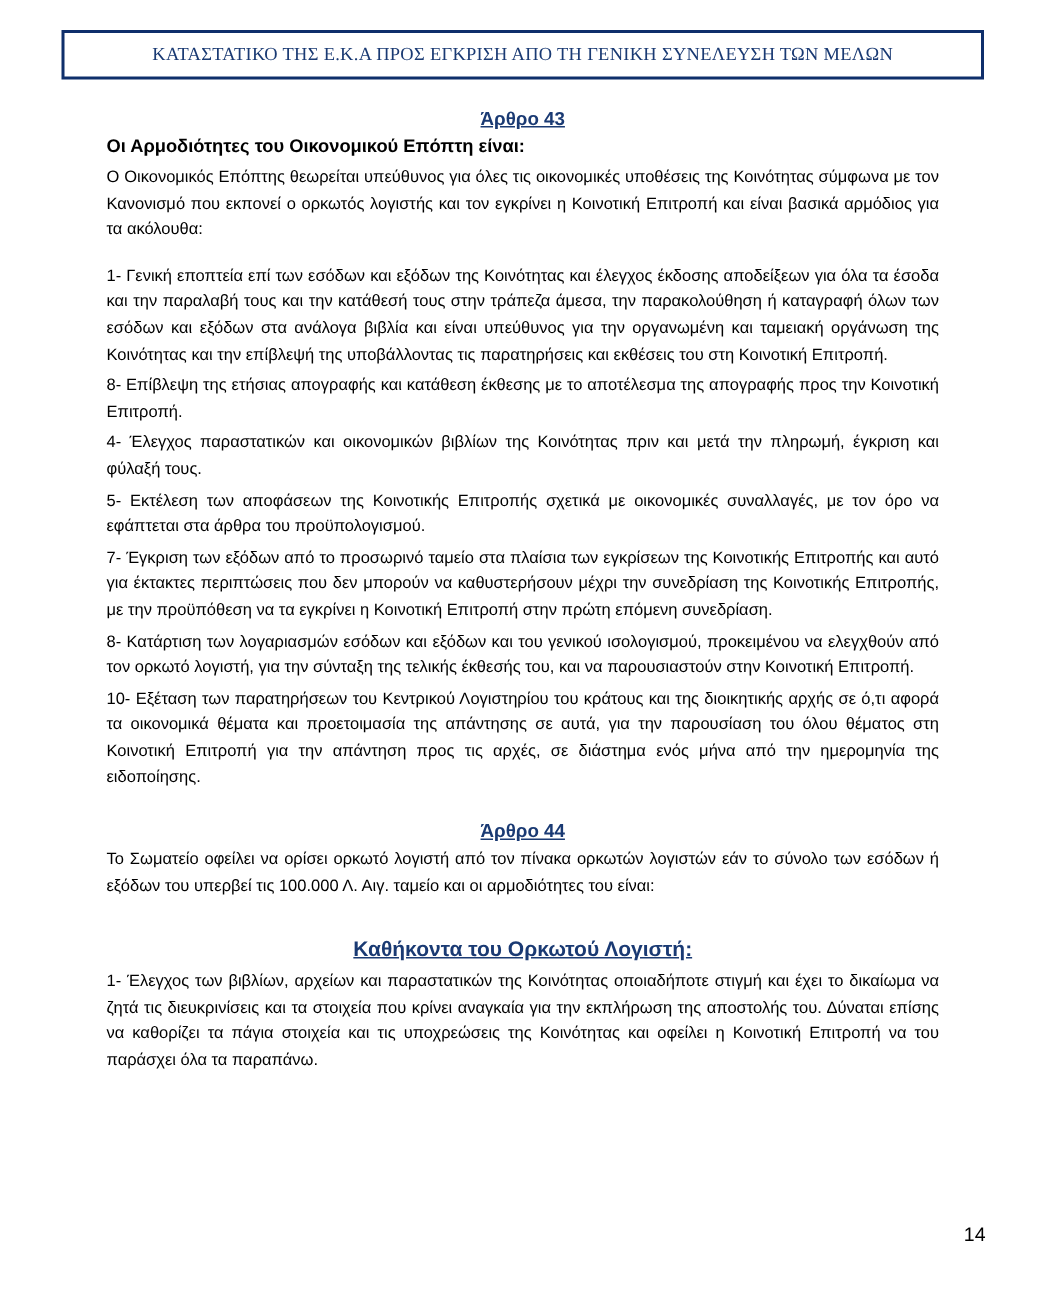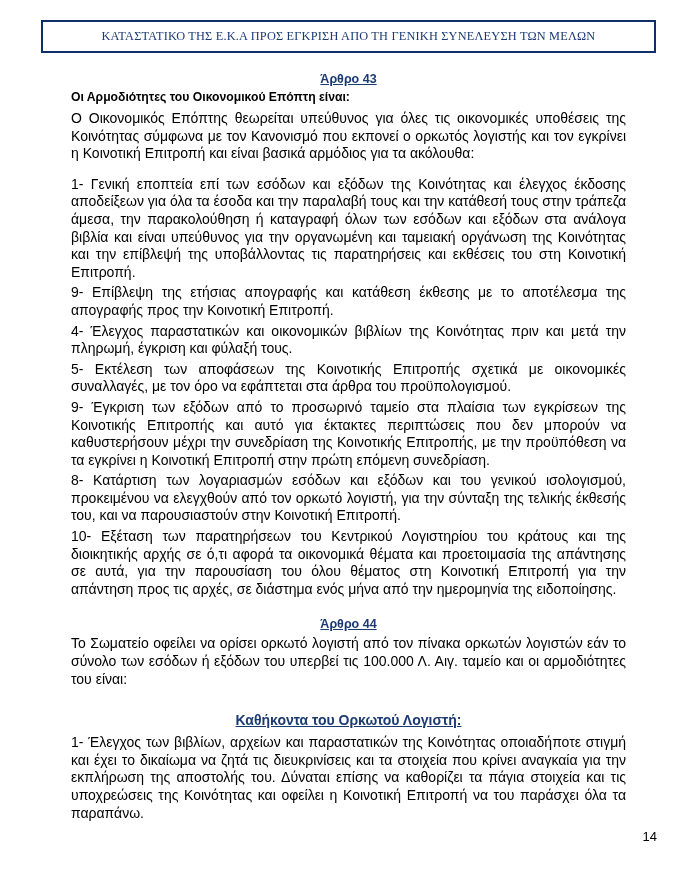--- a/index.html
+++ b/index.html
@@ -66,40 +66,40 @@
   }
   .sub-title-blue {
     text-align: center;
     font-size: 14px;
     font-weight: bold;
     color: #1a3a73;
     text-decoration: underline;
     margin: 0 0 6px 0;
   }
   p.para {
-    font-size: 14px;
+    font-size: 11px;
     line-height: 17.6px;
     text-align: justify;
     margin: 0 0 3px 0;
     color: #000;
     font-family: "Liberation Sans", sans-serif;
   }
   p.gap-after {
     margin-bottom: 13px;
   }
   .spacer-lg {
     height: 16px;
   }
   .spacer-md {
     height: 11px;
   }
   .page-number {
     position: absolute;
     right: 40px;
-    bottom: 26px;
+    bottom: 40px;
     font-size: 13px;
     color: #000;
   }
 </style>
 </head>
 <body>
 
 <div class="page">
 
   <div class="header-bar">
@@ -107,24 +107,24 @@
   </div>
 
   <div class="content">
 
     <div class="art-title">Άρθρο 43</div>
     <div class="sub-title">Οι Αρμοδιότητες του Οικονομικού Επόπτη είναι:</div>
 
     <p class="para gap-after">Ο Οικονομικός Επόπτης θεωρείται υπεύθυνος για όλες τις οικονομικές υποθέσεις της Κοινότητας σύμφωνα με τον Κανονισμό που εκπονεί ο ορκωτός λογιστής και τον εγκρίνει η  Κοινοτική Επιτροπή και είναι βασικά αρμόδιος για τα ακόλουθα:</p>
 
     <p class="para">1- Γενική εποπτεία επί των εσόδων και εξόδων της Κοινότητας και έλεγχος έκδοσης αποδείξεων για όλα τα έσοδα και την παραλαβή τους και την κατάθεσή τους στην τράπεζα άμεσα, την παρακολούθηση ή καταγραφή όλων των εσόδων και εξόδων στα ανάλογα βιβλία και είναι υπεύθυνος για την οργανωμένη και ταμειακή οργάνωση της Κοινότητας και την επίβλεψή της υποβάλλοντας τις παρατηρήσεις και εκθέσεις του στη Κοινοτική Επιτροπή.</p>
-    <p class="para">9- Επίβλεψη της ετήσιας απογραφής και κατάθεση έκθεσης με το αποτέλεσμα της απογραφής προς την Κοινοτική Επιτροπή.</p>
+    <p class="para">8- Επίβλεψη της ετήσιας απογραφής και κατάθεση έκθεσης με το αποτέλεσμα της απογραφής προς την Κοινοτική Επιτροπή.</p>
     <p class="para">4- Έλεγχος παραστατικών και οικονομικών βιβλίων της Κοινότητας πριν και μετά την πληρωμή, έγκριση και φύλαξή τους.</p>
     <p class="para">5- Εκτέλεση των αποφάσεων της Κοινοτικής Επιτροπής σχετικά με οικονομικές συναλλαγές, με τον όρο να εφάπτεται στα άρθρα του προϋπολογισμού.</p>
-    <p class="para">9- Έγκριση των εξόδων από το προσωρινό ταμείο στα πλαίσια των εγκρίσεων της Κοινοτικής Επιτροπής και αυτό για έκτακτες περιπτώσεις που δεν μπορούν να καθυστερήσουν μέχρι την συνεδρίαση της Κοινοτικής Επιτροπής, με την προϋπόθεση να τα εγκρίνει η Κοινοτική Επιτροπή στην πρώτη  επόμενη συνεδρίαση.</p>
+    <p class="para">7- Έγκριση των εξόδων από το προσωρινό ταμείο στα πλαίσια των εγκρίσεων της Κοινοτικής Επιτροπής και αυτό για έκτακτες περιπτώσεις που δεν μπορούν να καθυστερήσουν μέχρι την συνεδρίαση της Κοινοτικής Επιτροπής, με την προϋπόθεση να τα εγκρίνει η Κοινοτική Επιτροπή στην πρώτη  επόμενη συνεδρίαση.</p>
     <p class="para">8- Κατάρτιση των λογαριασμών εσόδων και εξόδων και του γενικού ισολογισμού, προκειμένου να ελεγχθούν από τον ορκωτό λογιστή, για την σύνταξη της τελικής έκθεσής του, και να παρουσιαστούν στην Κοινοτική Επιτροπή.</p>
     <p class="para">10- Εξέταση των παρατηρήσεων του Κεντρικού Λογιστηρίου του κράτους και της διοικητικής αρχής σε ό,τι  αφορά τα οικονομικά θέματα και προετοιμασία της απάντησης σε αυτά, για την παρουσίαση του όλου θέματος στη Κοινοτική Επιτροπή για την απάντηση προς τις αρχές, σε διάστημα ενός μήνα από την ημερομηνία της ειδοποίησης.</p>
 
     <div class="spacer-lg"></div>
 
     <div class="art-title">Άρθρο 44</div>
     <p class="para gap-after">Το Σωματείο οφείλει να ορίσει ορκωτό λογιστή από τον πίνακα ορκωτών λογιστών εάν το σύνολο των εσόδων ή εξόδων του υπερβεί τις 100.000 Λ. Αιγ. ταμείο και οι αρμοδιότητες του είναι:</p>
 
     <div class="spacer-md"></div>
 

